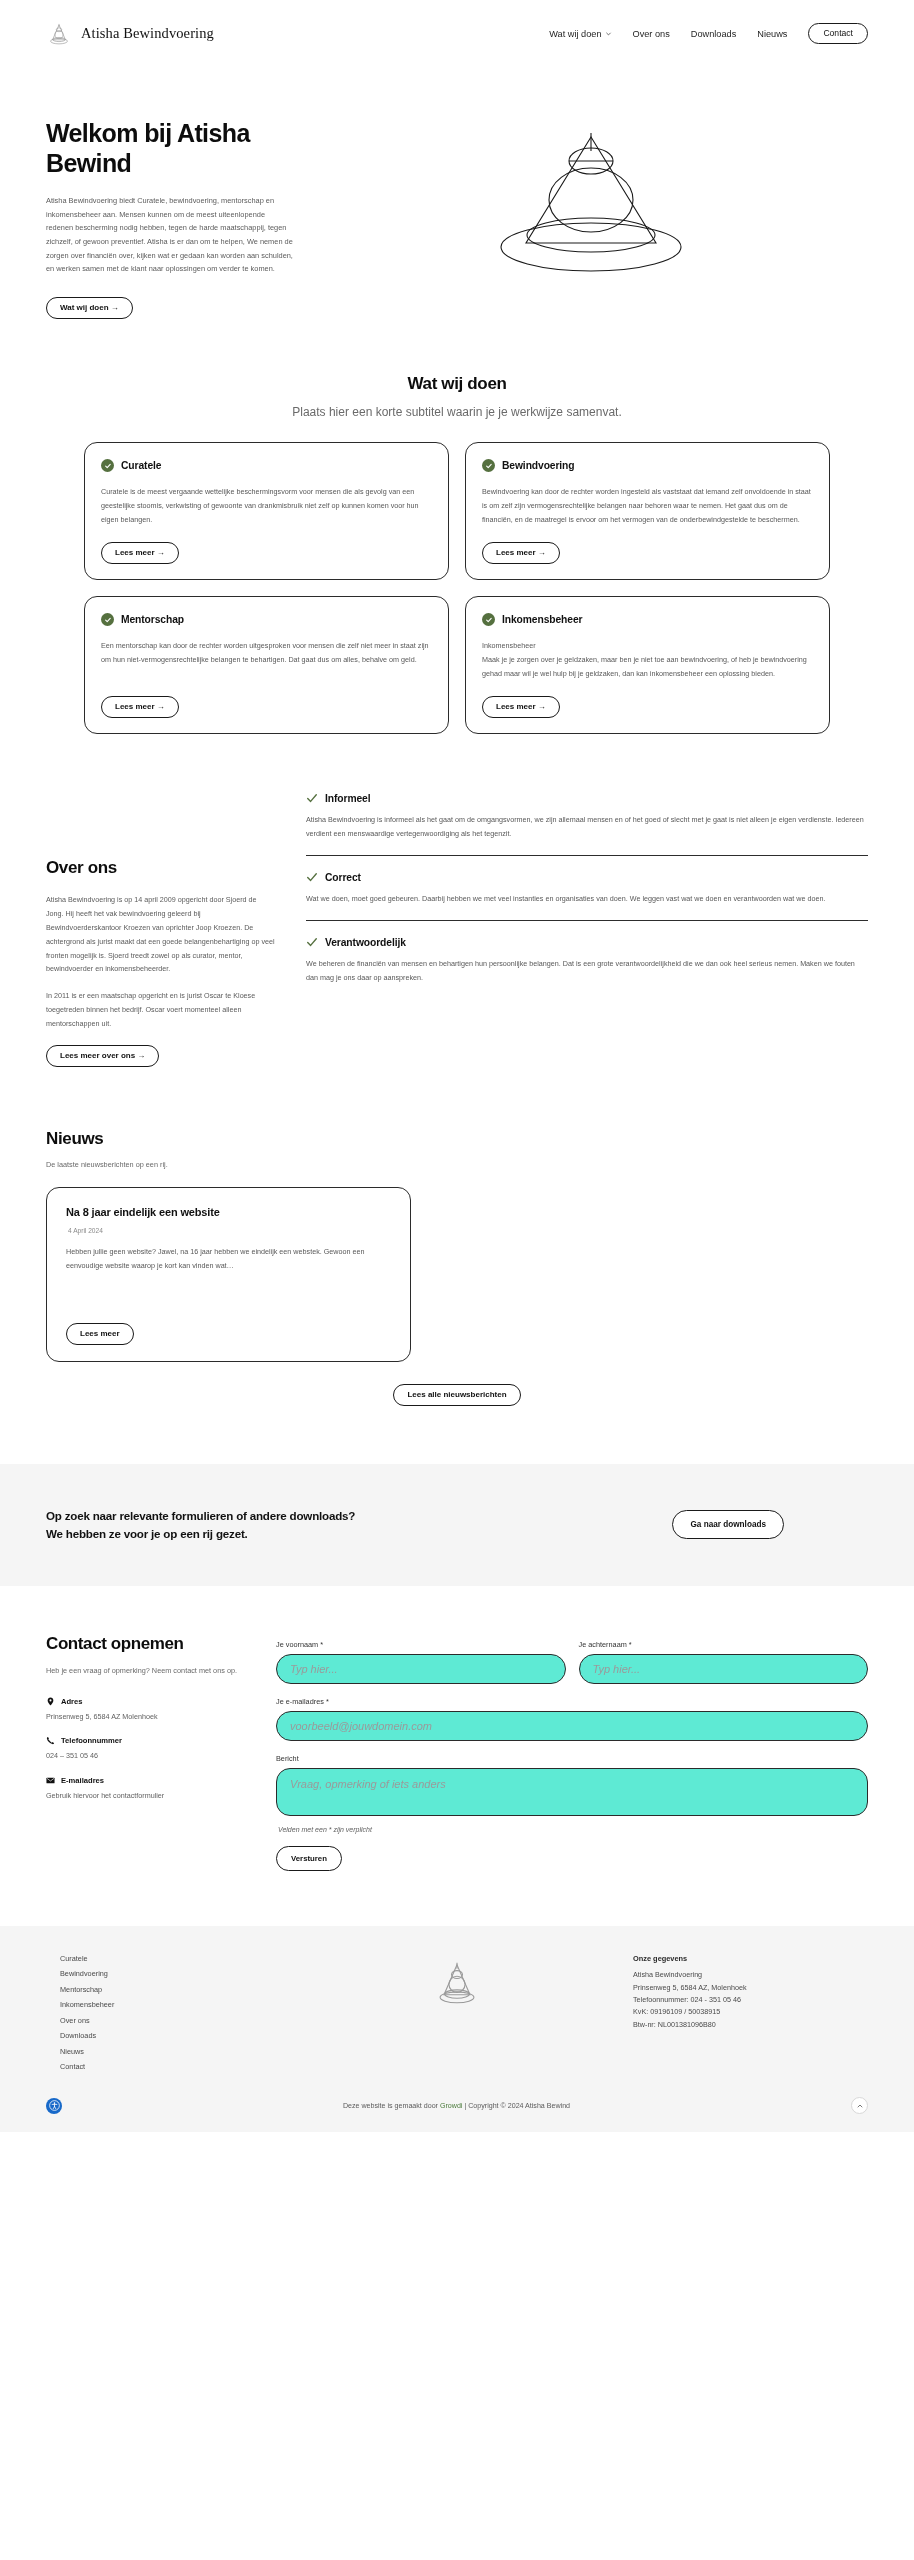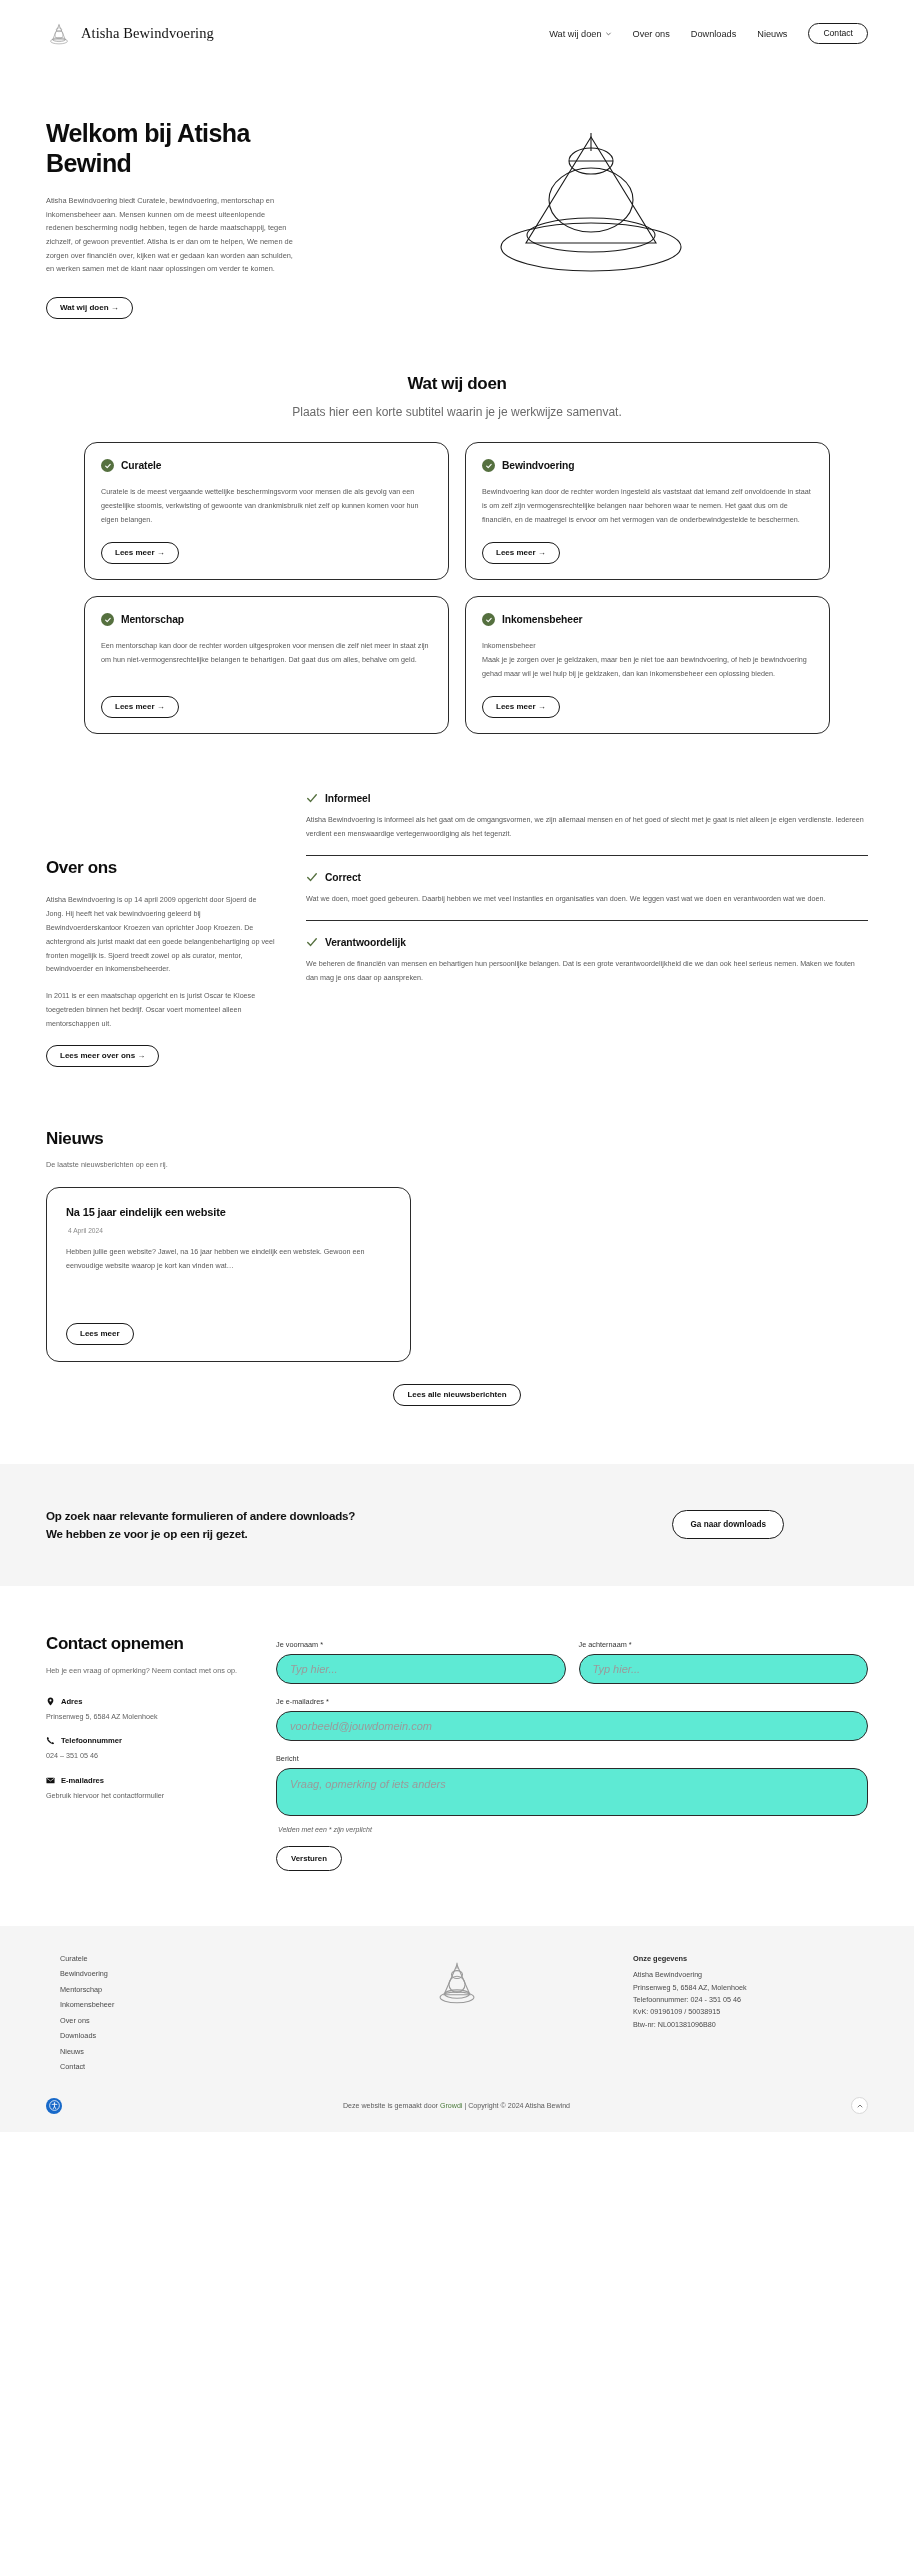--- a/index.html
+++ b/index.html
@@ -512,21 +512,21 @@
         <p class="value-text">We beheren de financiën van mensen en behartigen hun persoonlijke belangen. Dat is een grote verantwoordelijkheid die we dan ook heel serieus nemen. Maken we fouten dan mag je ons daar op aanspreken.</p>
       </div>
     </div>
   </section>
 
   <section class="news">
     <h2 class="news-title">Nieuws</h2>
     <p class="news-sub">De laatste nieuwsberichten op een rij.</p>
 
     <article class="news-card">
-      <h3 class="news-card-title">Na 15 jaar eindelijk een website</h3>
+      <h3 class="news-card-title">Na 8 jaar eindelijk een website</h3>
       <div class="news-date">4 April 2024</div>
       <p class="news-excerpt">Hebben jullie geen website? Jawel, na 16 jaar hebben we eindelijk een webstek. Gewoon een eenvoudige website waarop je kort kan vinden wat…</p>
       <div class="news-foot">
         <button class="pill-btn">Lees meer</button>
       </div>
     </article>
 
     <div class="news-all">
       <button class="pill-btn">Lees alle nieuwsberichten</button>
     </div>

